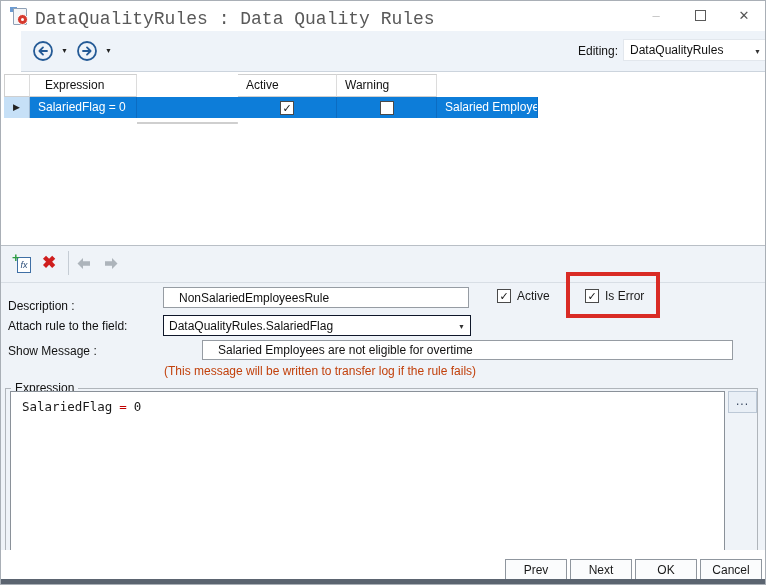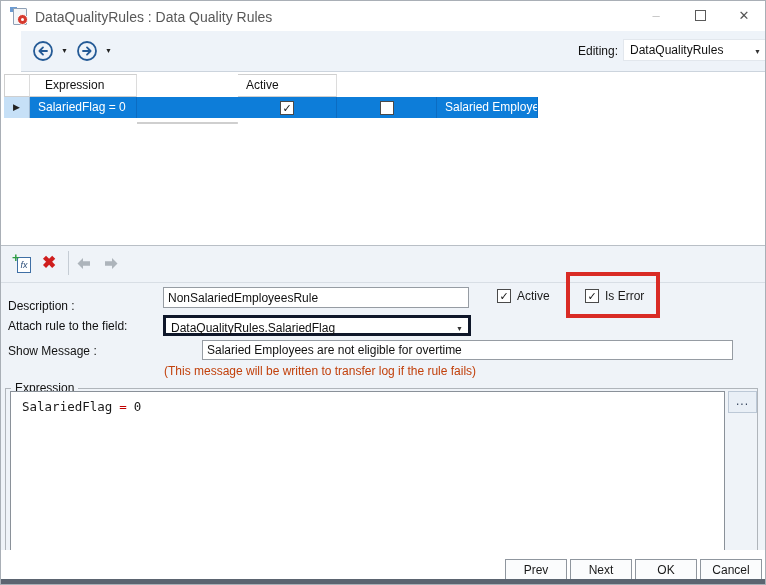--- a/index.html
+++ b/index.html
@@ -6,21 +6,21 @@
   .window{position:relative;width:766px;height:585px;box-sizing:border-box;border:1px solid #a9afb6;
     background:#fff;font-family:"Liberation Sans",sans-serif;font-size:12px;color:#1a1a1a;overflow:hidden;}
 
   
   .titlebar{position:absolute;top:0;left:0;right:0;height:30px;background:#fff;}
   .app-icon{position:absolute;left:9px;top:6px;width:17px;height:17px;}
   .app-icon .page{position:absolute;left:3px;top:1px;width:12px;height:15px;background:#f4f6f8;border:1px solid #8fa0b5;border-radius:1px;}
   .app-icon .flap{position:absolute;left:0;top:0;width:7px;height:5px;background:#6b9bd2;}
   .app-icon .badge{position:absolute;right:-1px;bottom:-1px;width:9px;height:9px;background:#d63a2f;border-radius:50%;border:1px solid #fff;}
   .app-icon .badge::after{content:"";position:absolute;left:3px;top:3px;width:3px;height:3px;background:#fff;border-radius:50%;}
-  .title-text{position:absolute;left:34px;top:8px;color:#595959;font-size:14px;white-space:nowrap;}
+  .title-text{position:absolute;left:34px;top:8px;color:#595959;font-size:18px;white-space:nowrap;font-family:Liberation Mono, monospace;}
   .win-btn{position:absolute;top:0;width:34px;height:30px;text-align:center;line-height:30px;cursor:default;}
   .win-btn.min{right:92px;color:#c3c3c3;font-size:13px;}
   .win-btn.max{right:48px;}
   .win-btn.max .box{display:inline-block;width:9px;height:9px;border:1px solid #5a5a5a;vertical-align:middle;margin-top:-2px;}
   .win-btn.close{right:4px;color:#555;font-size:13px;}
 
   
   .navbar{position:absolute;top:30px;left:0;right:0;height:40px;background:#eef3f9;border-bottom:1px solid #ccd4dd;margin-left:20px;}
   .nav-btn{position:absolute;top:9px;width:22px;height:22px;}
   .nav-caret{position:absolute;top:16px;font-size:7px;color:#222;}
@@ -62,22 +62,22 @@
     font-size:9px;font-style:italic;color:#2b4e79;text-align:center;line-height:14px;}
   .tb-add .plus{position:absolute;left:0;top:-3px;color:#2f9e44;font-weight:bold;font-size:13px;}
   .tb-del{position:absolute;left:41px;top:6px;font-size:17px;font-weight:bold;color:#cf1d1d;line-height:22px;}
   .tb-sep{position:absolute;left:67px;top:5px;width:1px;height:24px;background:#c5ccd4;}
   .tb-arrow{position:absolute;top:11px;}
   .tb-arrow.left{left:75px;}
   .tb-arrow.right{left:102px;}
 
   .form-label{position:absolute;color:#111;white-space:nowrap;}
   .tbox{position:absolute;box-sizing:border-box;height:21px;background:#fff;border:1px solid #969ca3;
-    font-family:"Liberation Sans",sans-serif;font-size:12px;color:#111;padding:0 4px;}
-  .combo{position:absolute;box-sizing:border-box;height:21px;background:#fff;border:3px solid #0f172a;}
+    font-family:"Liberation Sans",sans-serif;font-size:12px;color:#111;padding:0 15px;}
+  .combo{position:absolute;box-sizing:border-box;height:21px;background:#fff;border:1px solid #0f172a;}
   .combo .val{position:absolute;left:5px;top:3px;color:#111;white-space:nowrap;}
   .combo .caret{position:absolute;right:5px;top:7px;font-size:7px;color:#333;}
   .form-check{position:absolute;display:flex;align-items:center;gap:6px;}
   .note{position:absolute;color:#c2410c;}
 
   .red-annotation{position:absolute;left:565px;top:26px;width:94px;height:46px;border:4px solid #d92b25;box-sizing:border-box;}
 
   .groupbox{position:absolute;left:4px;top:142px;width:753px;height:167px;box-sizing:border-box;border:1px solid #b0b5bb;}
   .groupbox-label{position:absolute;left:5px;top:-8px;background:#eff3f8;padding:0 4px;color:#111;}
   .code-area{position:absolute;left:9px;top:145px;width:715px;height:160px;box-sizing:border-box;background:#fff;border:1px solid #8a9199;
@@ -132,20 +132,21 @@
       <span class="caret">▼</span>
     </div>
   </div>
 
   <div class="grid">
     <div class="grid-row header">
       <div class="hcell c-rowhdr"></div>
       <div class="hcell c-expr pad-big">Expression</div>
       <div class="hcell c-desc pad">Description</div>
       <div class="hcell c-active pad">Active</div>
+      <div class="hcell c-warn pad">Warning</div>
     </div>
     <div class="grid-row data">
       <div class="dcell c-rowhdr">
         <span class="row-pointer">▶</span>
       </div>
       <div class="dcell c-expr pad">SalariedFlag = 0</div>
       <div class="dcell c-desc" style="padding-left:6px;">NonSalariedEmpl...</div>
       <div class="dcell c-active cb-center">
         <span class="checkbox">✓</span>
       </div>

